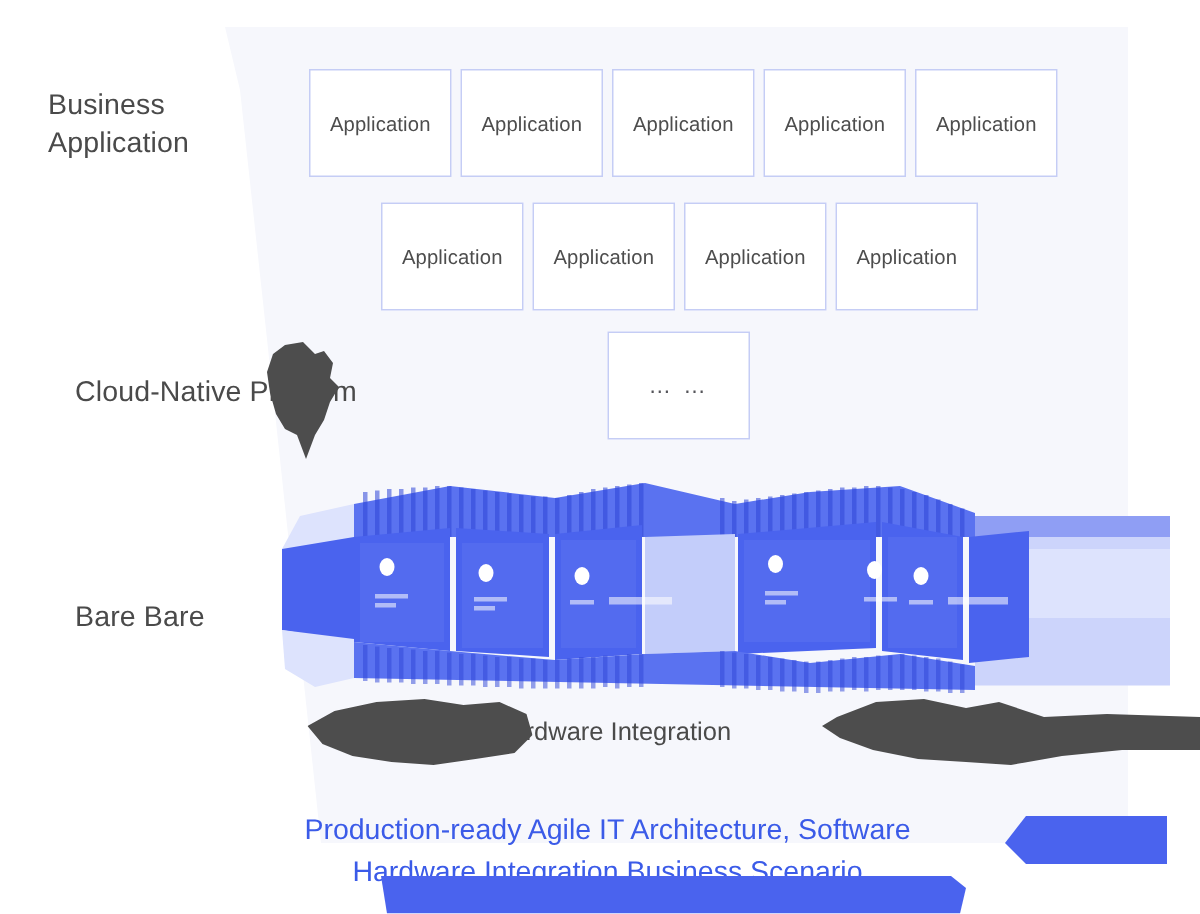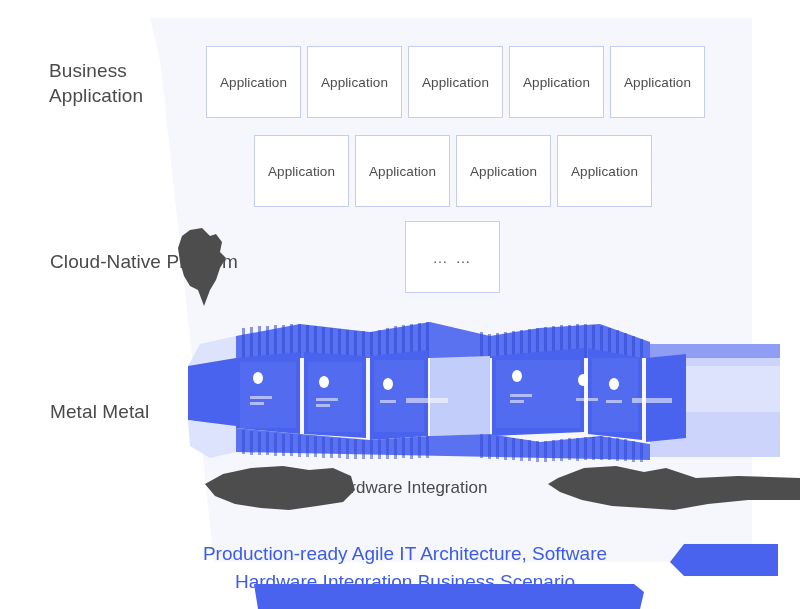--- a/index.html
+++ b/index.html
@@ -22,21 +22,21 @@
   
   .tier-label{
     position:absolute;
     color:#4a4a4a;
     font-size:19px;
     line-height:25px;
     letter-spacing:.1px;
     white-space:pre-line;
     z-index:6;
   }
-  #label-business{left:49px;top:58px;}
+  #label-business{left:32px;top:58px;}
   #label-platform{left:50px;top:249px;}
   #label-bare{left:50px;top:399px;}
 
   
   .app-box{
     position:absolute;
     background:#ffffff;
     border:1px solid #c5cdf5;
     box-sizing:border-box;
     display:flex;
@@ -97,21 +97,21 @@
 
   <svg class="bg-panel" width="800" height="609" viewBox="0 0 800 609" xmlns="http://www.w3.org/2000/svg">
     <path d="M 150 18 L 752 18 L 752 562 L 214 562 L 186 300 L 160 60 Z" fill="#f6f7fc"></path>
   </svg>
 
   <div class="tier-label" id="label-business">Business
 Application</div>
 
   <div class="tier-label" id="label-platform">Cloud-Native Platform</div>
 
-  <div class="tier-label" id="label-bare">Metal Metal</div>
+  <div class="tier-label" id="label-bare">Bare Bare</div>
 
   <div class="app-box" style="left:206px;top:46px;width:95px;height:72px;">
     <span>Application</span>
   </div>
   <div class="app-box" style="left:307px;top:46px;width:95px;height:72px;">
     <span>Application</span>
   </div>
   <div class="app-box" style="left:408px;top:46px;width:95px;height:72px;">
     <span>Application</span>
   </div>

